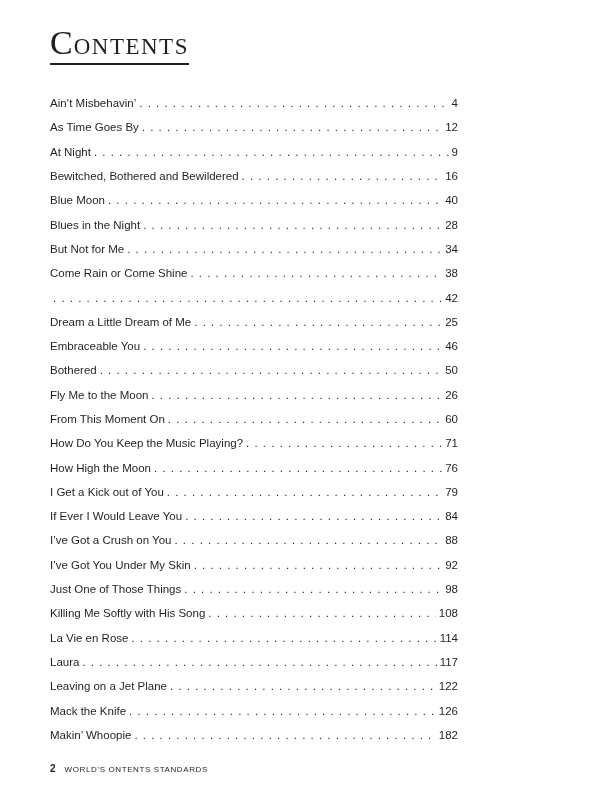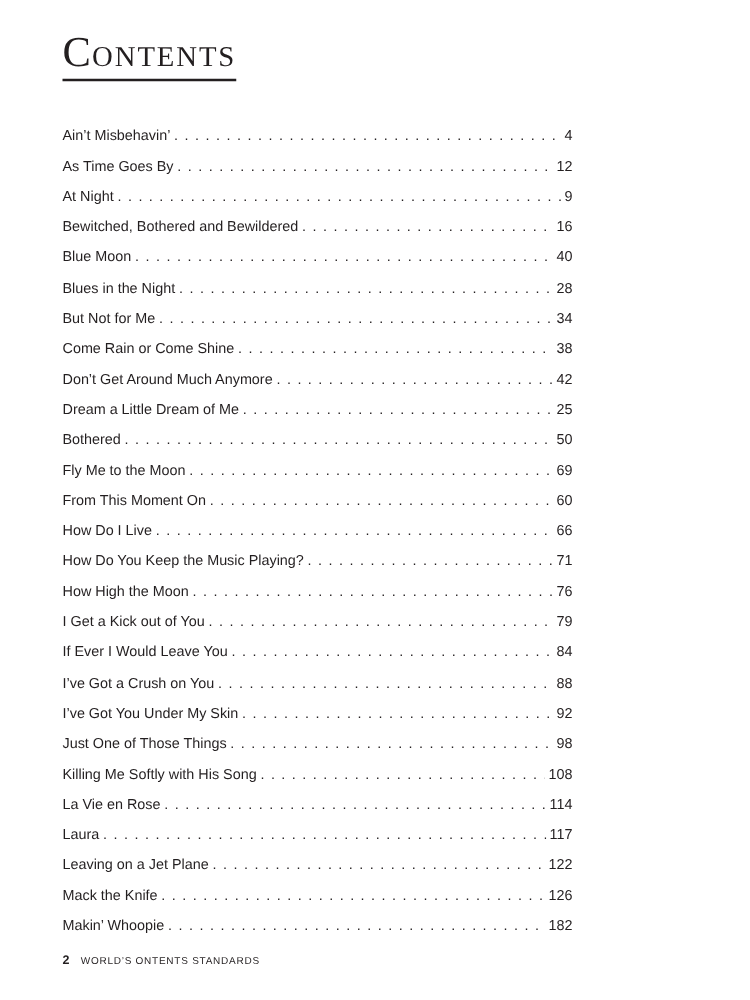--- a/index.html
+++ b/index.html
@@ -35,21 +35,21 @@
     font-size: 23px;
     line-height: 1;
     letter-spacing: 1.5px;
     color: #231f20;
   }
   .toc-list {
     margin-top: 4px;
   }
   .toc-row {
     display: flex;
-    align-items: flex-end;
+    align-items: center;
     font-size: 11.5px;
     height: 24.3px;
     color: #231f20;
   }
   .toc-row .t {
     white-space: nowrap;
     flex: 0 0 auto;
   }
   .toc-row .leader {
     flex: 1 1 auto;
@@ -129,48 +129,47 @@
         <span class="t">But Not for Me</span>
         <span class="leader"></span>
         <span class="p">34</span>
       </div>
       <div class="toc-row">
         <span class="t">Come Rain or Come Shine</span>
         <span class="leader"></span>
         <span class="p">38</span>
       </div>
       <div class="toc-row">
-        <span class="t">Don’t Get Around Much Anymore</span>
         <span class="leader"></span>
         <span class="p">42</span>
       </div>
       <div class="toc-row">
         <span class="t">Dream a Little Dream of Me</span>
         <span class="leader"></span>
         <span class="p">25</span>
       </div>
       <div class="toc-row">
+        <span class="t">Embraceable You</span>
+        <span class="leader"></span>
+        <span class="p">46</span>
+      </div>
+      <div class="toc-row">
         <span class="t">Bothered</span>
         <span class="leader"></span>
         <span class="p">50</span>
       </div>
       <div class="toc-row">
         <span class="t">Fly Me to the Moon</span>
         <span class="leader"></span>
-        <span class="p">69</span>
+        <span class="p">26</span>
       </div>
       <div class="toc-row">
         <span class="t">From This Moment On</span>
         <span class="leader"></span>
         <span class="p">60</span>
-      </div>
-      <div class="toc-row">
-        <span class="t">How Do I Live</span>
-        <span class="leader"></span>
-        <span class="p">66</span>
       </div>
       <div class="toc-row">
         <span class="t">How Do You Keep the Music Playing?</span>
         <span class="leader"></span>
         <span class="p">71</span>
       </div>
       <div class="toc-row">
         <span class="t">How High the Moon</span>
         <span class="leader"></span>
         <span class="p">76</span>

